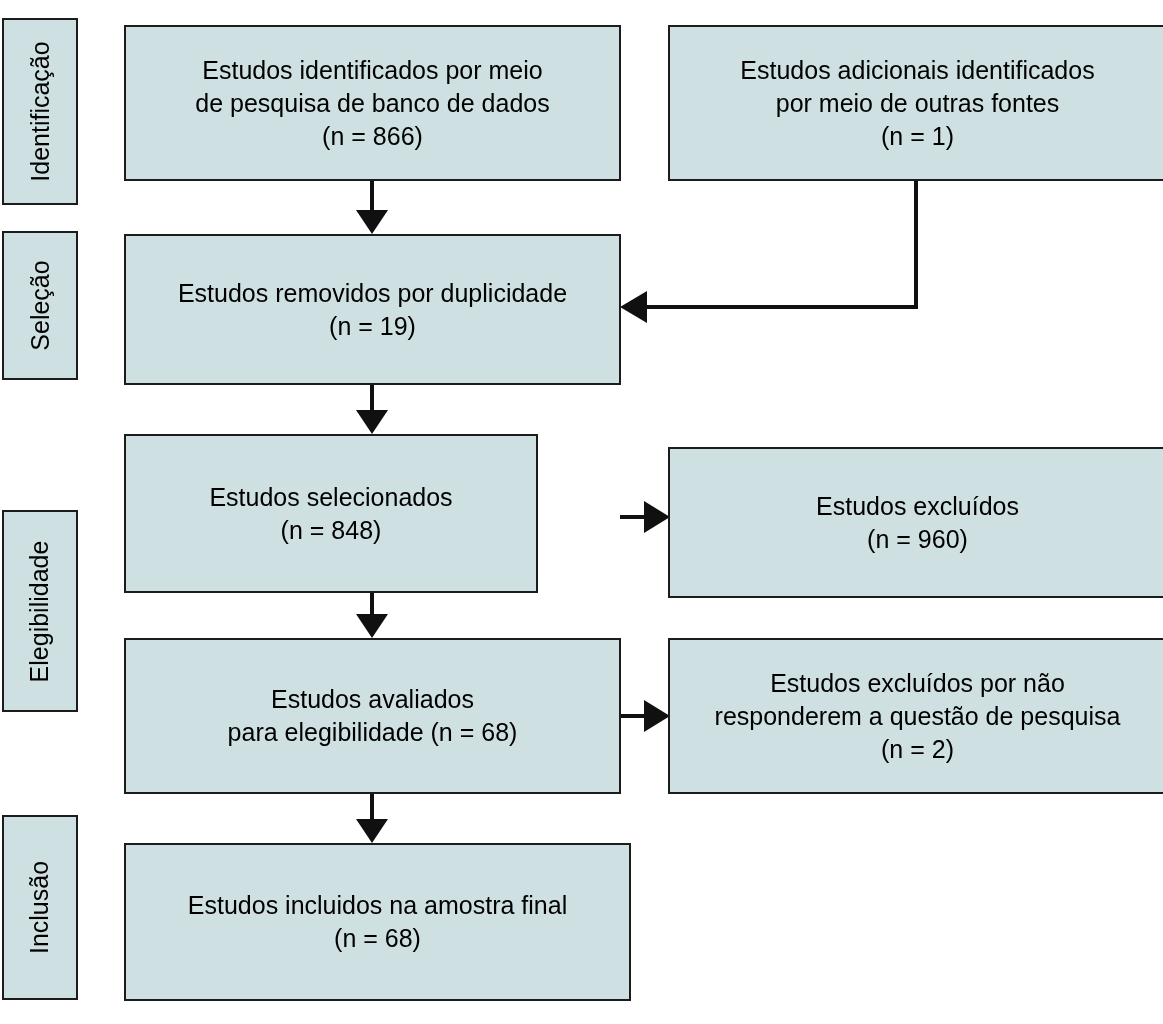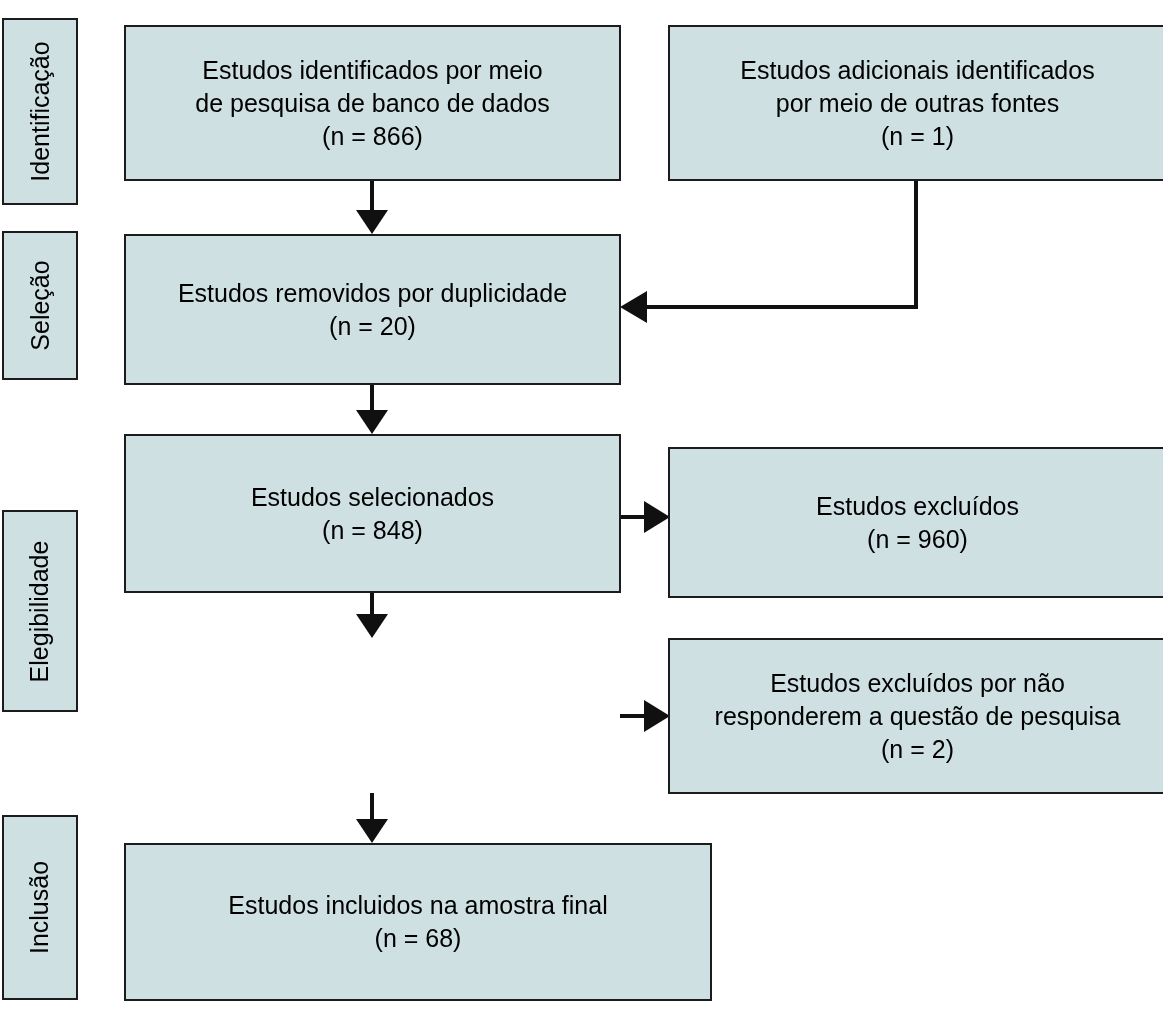--- a/index.html
+++ b/index.html
@@ -143,38 +143,42 @@
   </div>
 
   <div class="flow-box" style="left:668px; top:25px; width:499px; height:156px;">
     <span class="box-text">Estudos adicionais identificados
 por meio de outras fontes
 (n = 1)</span>
   </div>
 
   <div class="flow-box" style="left:124px; top:234px; width:497px; height:151px;">
     <span class="box-text">Estudos removidos por duplicidade
-(n = 20)</span>
+(n = 19)</span>
   </div>
 
-  <div class="flow-box" style="left:124px; top:434px; width:497px; height:159px;">
+  <div class="flow-box" style="left:124px; top:434px; width:414px; height:159px;">
     <span class="box-text">Estudos selecionados
 (n = 848)</span>
   </div>
 
   <div class="flow-box" style="left:668px; top:447px; width:499px; height:151px;">
     <span class="box-text">Estudos excluídos
 (n = 960)</span>
   </div>
 
+  <div class="flow-box" style="left:124px; top:638px; width:497px; height:156px;">
+    <span class="box-text">Estudos avaliados
+para elegibilidade (n = 68)</span>
+  </div>
 
   <div class="flow-box" style="left:668px; top:638px; width:499px; height:156px;">
     <span class="box-text">Estudos excluídos por não
 responderem a questão de pesquisa
 (n = 2)</span>
   </div>
 
-  <div class="flow-box" style="left:124px; top:843px; width:588px; height:158px;">
+  <div class="flow-box" style="left:124px; top:843px; width:507px; height:158px;">
     <span class="box-text">Estudos incluidos na amostra final
 (n = 68)</span>
   </div>
 
 </div>
 
 </body></html>

